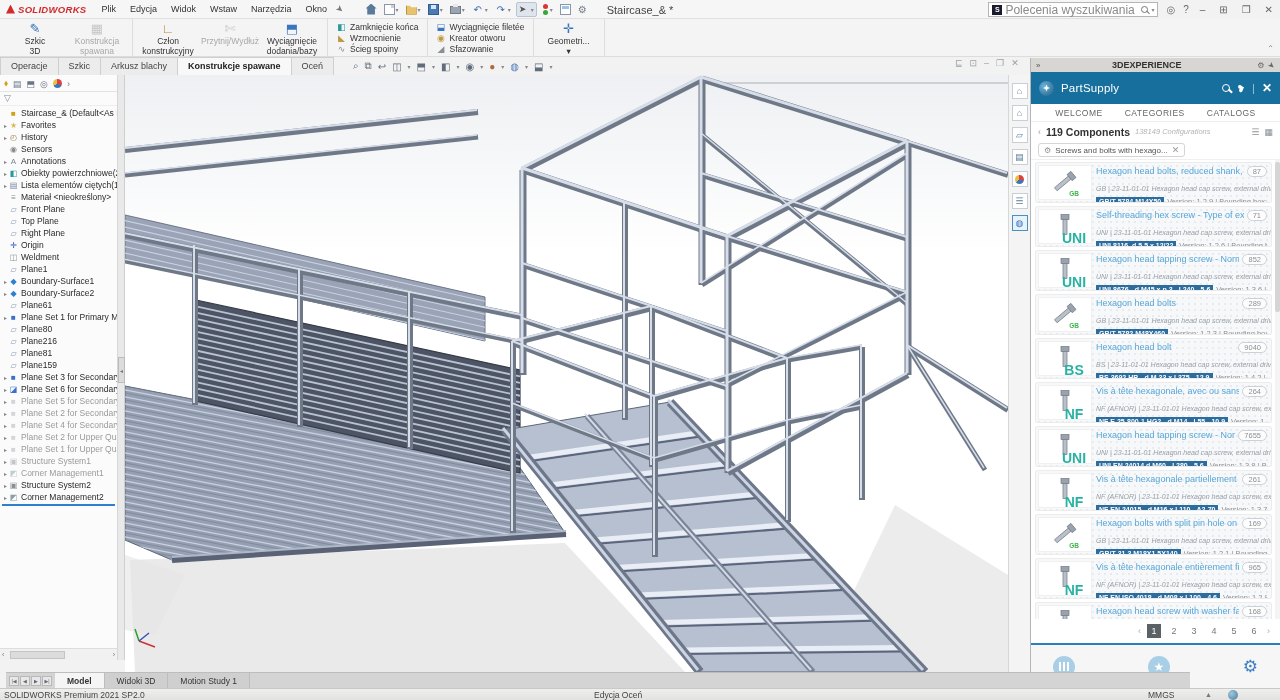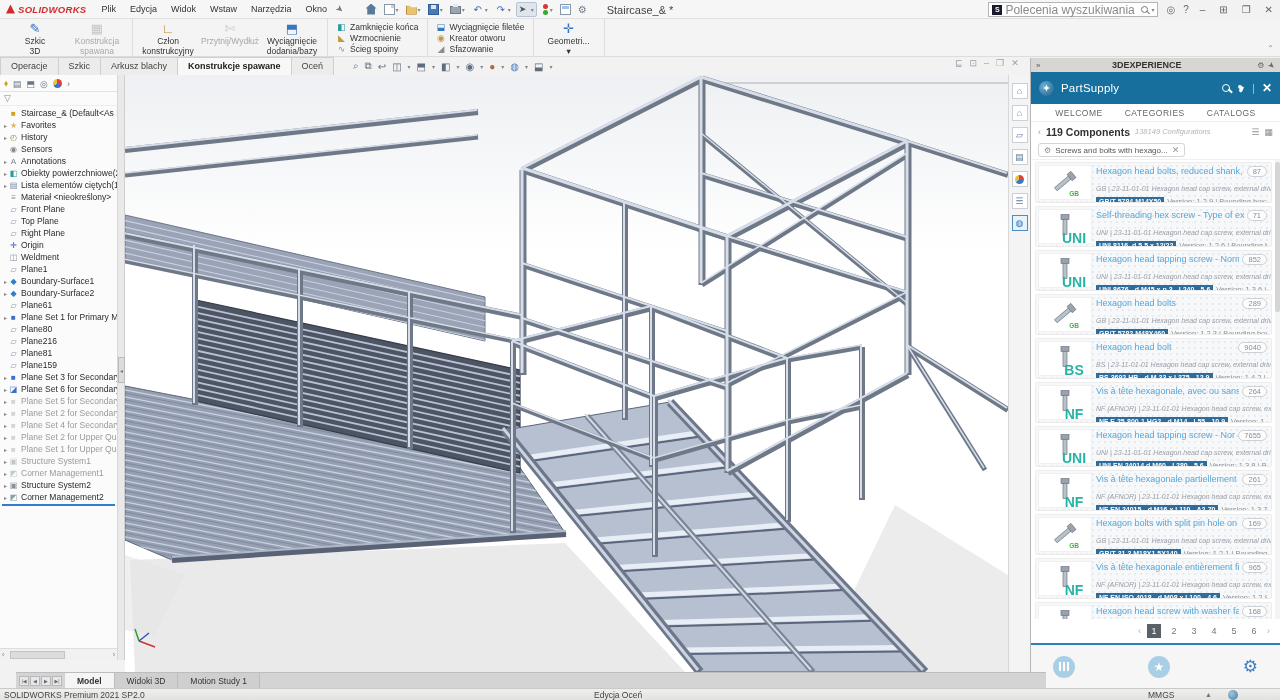--- a/index.html
+++ b/index.html
@@ -143,21 +143,21 @@
   .pg { width:14px; height:14px; display:flex; align-items:center; justify-content:center; }
   .pg.active { background:#5a6268; color:#fff; }
   .pg-ch { color:#aaa; }
   .dp-toolbar { height:45px; border-top:2px solid #2e7eb8; background:#f6f6f6; display:flex; align-items:center; justify-content:space-between; padding:0 22px; }
   .circ { width:22px; height:22px; border-radius:50%; background:#a9cfe7; display:flex; align-items:center; justify-content:center; gap:1.5px; }
   .circ .bar { width:2.5px; height:9px; background:#fff; }
   .circ .star { color:#fff; font-size:12px; line-height:22px; }
   .gearbtn { color:#3f7fc1; font-size:17px; }
 
   
-  .modeltabs { position:absolute; left:16px; top:672px; width:1030px; height:16px; background:#d4d4d4; display:flex; align-items:stretch; font-size:8.5px; color:#333; border-top:1px solid #bdbdbd; }
+  .modeltabs { position:absolute; left:6px; top:672px; width:1184px; height:16px; background:#d4d4d4; display:flex; align-items:stretch; font-size:8.5px; color:#333; border-top:1px solid #bdbdbd; }
   .mt-nav { display:flex; align-items:center; gap:1px; padding:0 3px; }
   .mt-nav span { width:10px; height:10px; background:#e8e8e8; border:1px solid #b8b8b8; font-size:5px; color:#667; display:flex; align-items:center; justify-content:center; }
   .mtab { padding:2px 12px; border-right:1px solid #bdbdbd; background:#cfcfcf; display:flex; align-items:center; }
   .mtab.active { background:#f5f5f5; font-weight:bold; }
   .statusbar { position:absolute; left:0; top:688px; width:1280px; height:12px; background:linear-gradient(#efefed,#e2e2e0); border-top:1px solid #c9c9c9; display:flex; align-items:center; font-size:8.5px; color:#444; }
   .sb-left { margin-left:4px; }
   .sb-mode { position:absolute; left:594px; }
   .sb-units { position:absolute; left:1148px; }
   .sb-caret { position:absolute; left:1205px; color:#777; font-size:7px; }
   .sb-ic { position:absolute; left:1228px; top:1px; width:10px; height:10px; border-radius:50%; background:radial-gradient(circle at 35% 35%, #9ec7e0, #4a7a9a); }

